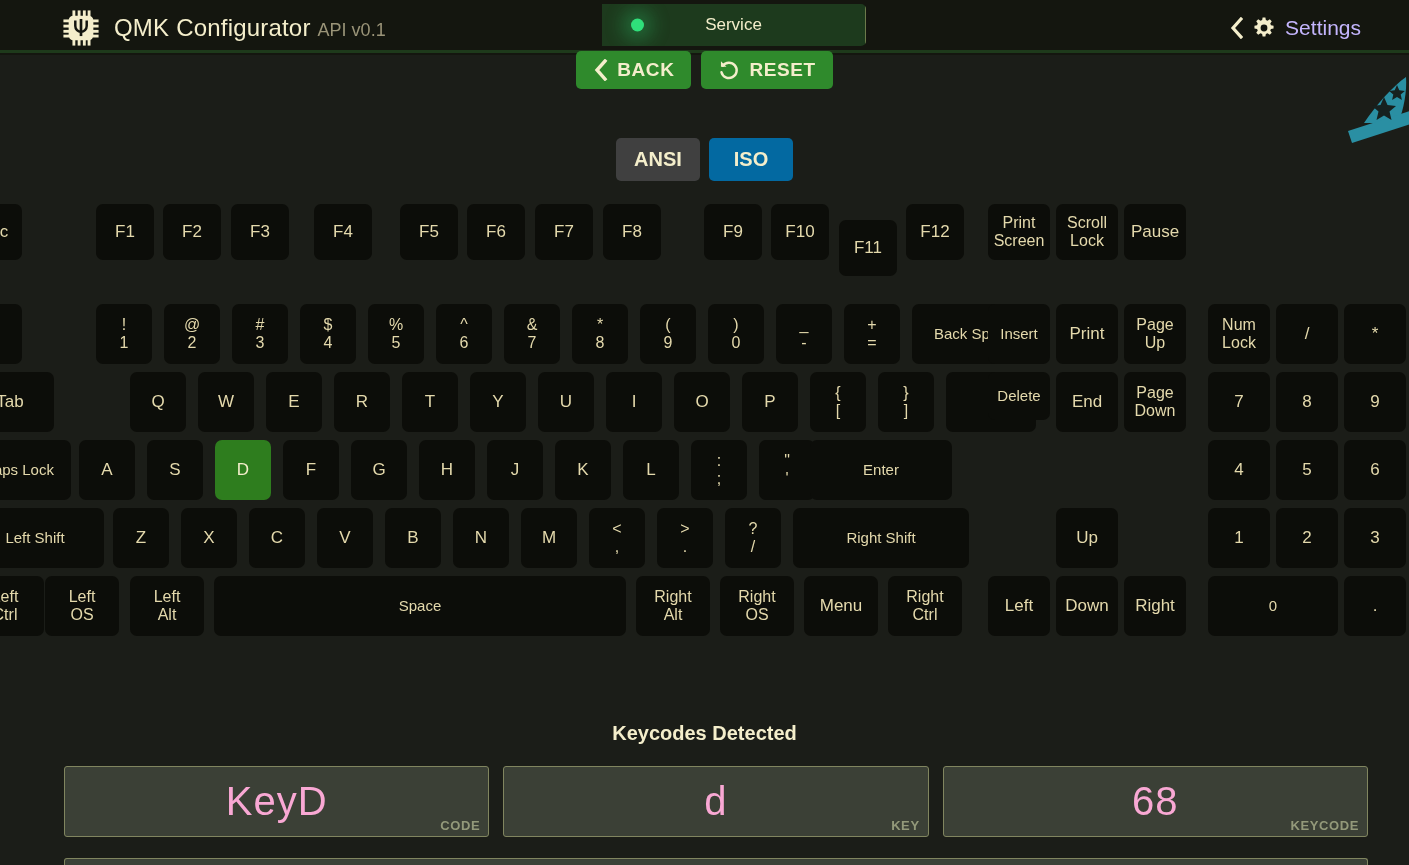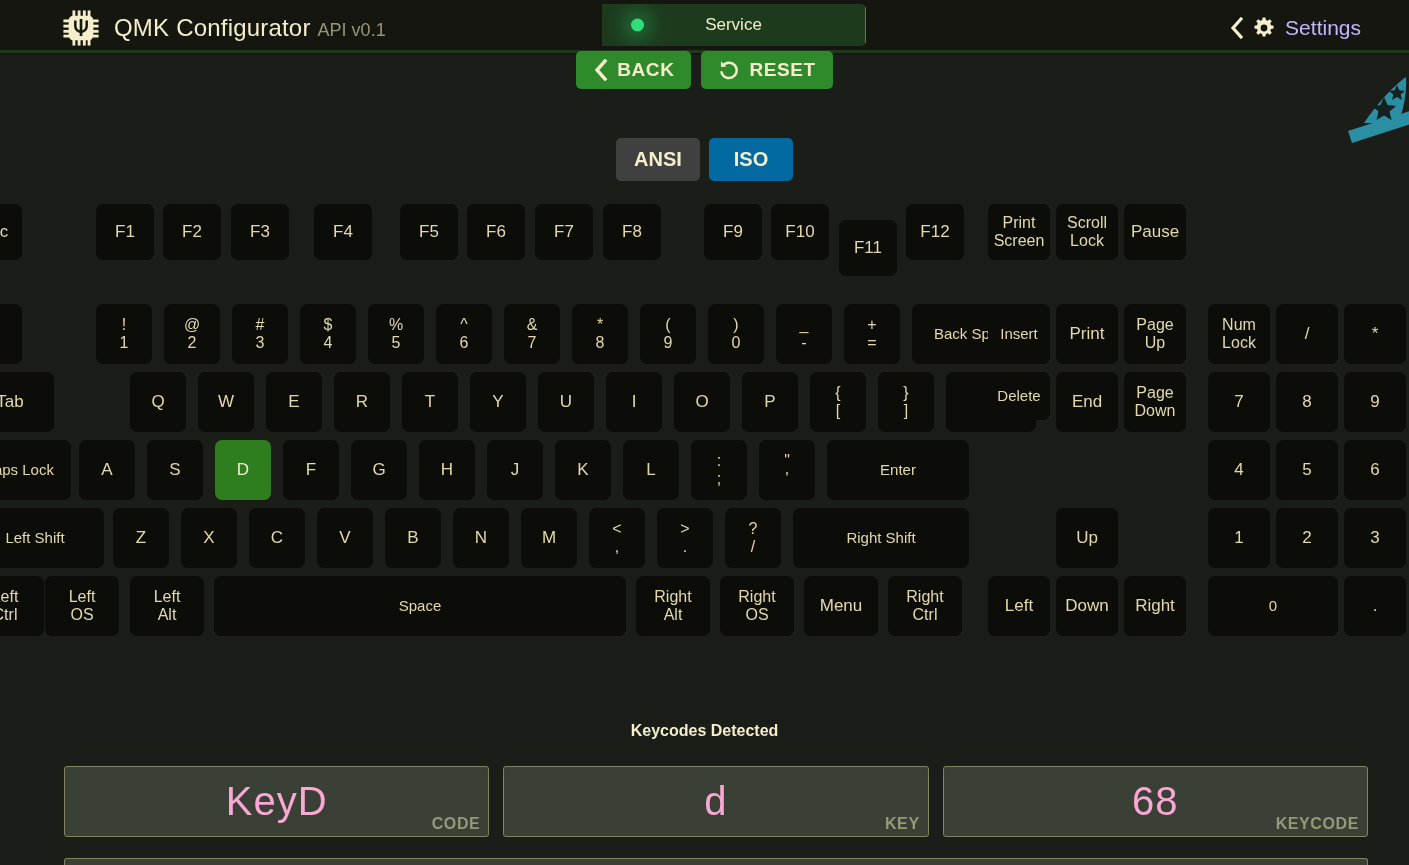--- a/index.html
+++ b/index.html
@@ -183,21 +183,21 @@
   .key.sz-2line { justify-content: center; }
   .key.small { font-size: 15px; }
 
   
   .detected-title {
     position: absolute;
     top: 722px;
     left: 0;
     width: 1409px;
     text-align: center;
-    font-size: 16px;
+    font-size: 20px;
     font-weight: bold;
     color: #f4eecb;
   }
   .detected-row {
     position: absolute;
     top: 766px;
     left: 64px;
     width: 1304px;
     height: 71px;
     display: flex;
@@ -216,21 +216,21 @@
   .detected-value {
     font-size: 40px;
     color: #f9a8d4;
     font-weight: normal;
     letter-spacing: 1px;
   }
   .detected-tag {
     position: absolute;
     right: 8px;
     bottom: 3px;
-    font-size: 16px;
+    font-size: 13px;
     font-weight: bold;
     letter-spacing: 0.6px;
     color: #93997a;
   }
 
   .bottom-strip {
     position: absolute;
     top: 858px;
     left: 64px;
     width: 1304px;
@@ -565,21 +565,21 @@
       <span>L</span>
     </div>
     <div class="key sz-2line" style="left: 691px; top: 244px; width: 56px; height: 60px;">
       <span class="k-top">:</span>
       <span class="k-bot">;</span>
     </div>
     <div class="key sz-2line" style="left: 759px; top: 244px; width: 56px; height: 60px;">
       <span class="k-top">"</span>
       <span class="k-bot">'</span>
     </div>
-    <div class="key small" style="left: 827px; top: 244px; width: 142px; height: 60px;">
+    <div class="key small" style="left: 810px; top: 244px; width: 142px; height: 60px;">
       <span>Enter</span>
     </div>
     <div class="key" style="left: 1208px; top: 244px; width: 62px; height: 60px;">
       <span>4</span>
     </div>
     <div class="key" style="left: 1276px; top: 244px; width: 62px; height: 60px;">
       <span>5</span>
     </div>
     <div class="key" style="left: 1344px; top: 244px; width: 62px; height: 60px;">
       <span>6</span>

